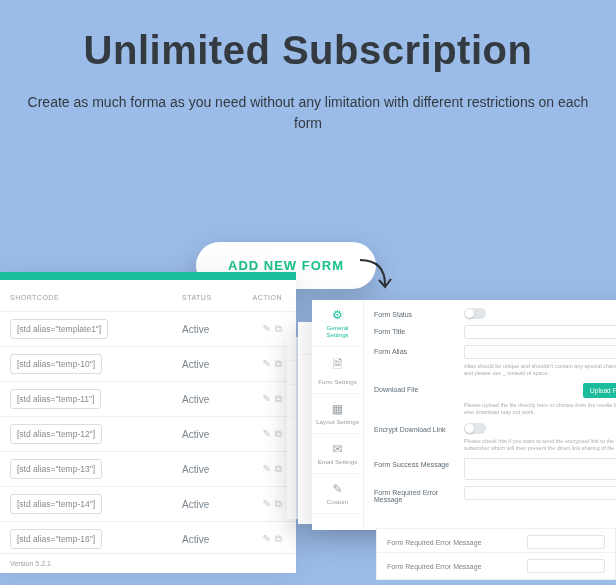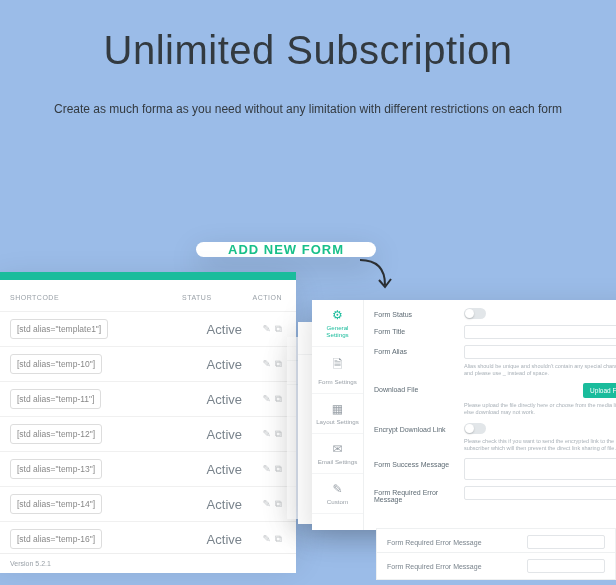--- a/index.html
+++ b/index.html
@@ -5,30 +5,30 @@
   * { box-sizing: border-box; margin: 0; padding: 0; }
   body {
     font-family: -apple-system, BlinkMacSystemFont, "Segoe UI", Arial, sans-serif;
     background: #9bbce8;
     width: 616px; height: 585px;
     overflow: hidden;
     position: relative;
   }
   .hero { text-align: center; padding: 28px 20px 10px; }
   .hero h1 {
-    font-weight: 400; font-size: 40px; color: #333a40; letter-spacing: .5px;
+    font-weight: 700; font-size: 40px; color: #333a40; letter-spacing: .5px;
     line-height: 1.1;
   }
-  .hero p { font-size: 12px; color: #333a40; margin-top: 28px; line-height: 1.5; }
+  .hero p { font-size: 14px; color: #333a40; margin-top: 20px; line-height: 1.5; }
 
   .add-btn {
     position: absolute; left: 196px; top: 242px;
     background: #fff; color: #19c08a; font-weight: 700; font-size: 13px;
     letter-spacing: 1px;
-    padding: 0 32px; border-radius: 999px;
+    padding: 16px 32px; border-radius: 999px;
     box-shadow: 0 10px 30px rgba(0,0,0,.18);
     cursor: pointer;
   }
 
   .arrow {
     position: absolute; left: 355px; top: 255px;
     width: 40px; height: 40px;
   }
 
   
@@ -42,21 +42,21 @@
   .list-head, .list-row {
     display: grid; grid-template-columns: 1fr 60px 40px;
     align-items: center; padding: 7px 14px;
     border-bottom: 1px solid #f0f0f0;
   }
   .list-head { text-transform: uppercase; font-size: 7px; letter-spacing: .5px; color:#9aa1a8; padding-top:14px; padding-bottom:10px;}
   .shortcode-box {
     border: 1px solid #ddd; border-radius: 3px; padding: 4px 6px;
     color: #888; font-size: 8.5px; display:inline-block;
   }
-  .status-cell { color:#7a848d; font-size:13px;text-align:right;}
+  .status-cell { color:#7a848d; font-size:10px;}
   .action-icon { display:flex; justify-content:flex-end; gap:4px; color:#c6c9cc; }
   .action-icon span { font-size:10px; }
 
   
   .settings-card {
     position: absolute; background:#fff;
     box-shadow: 0 8px 30px rgba(0,0,0,.15);
     display:flex;
     font-size: 8px; color:#7a848d;
   }

